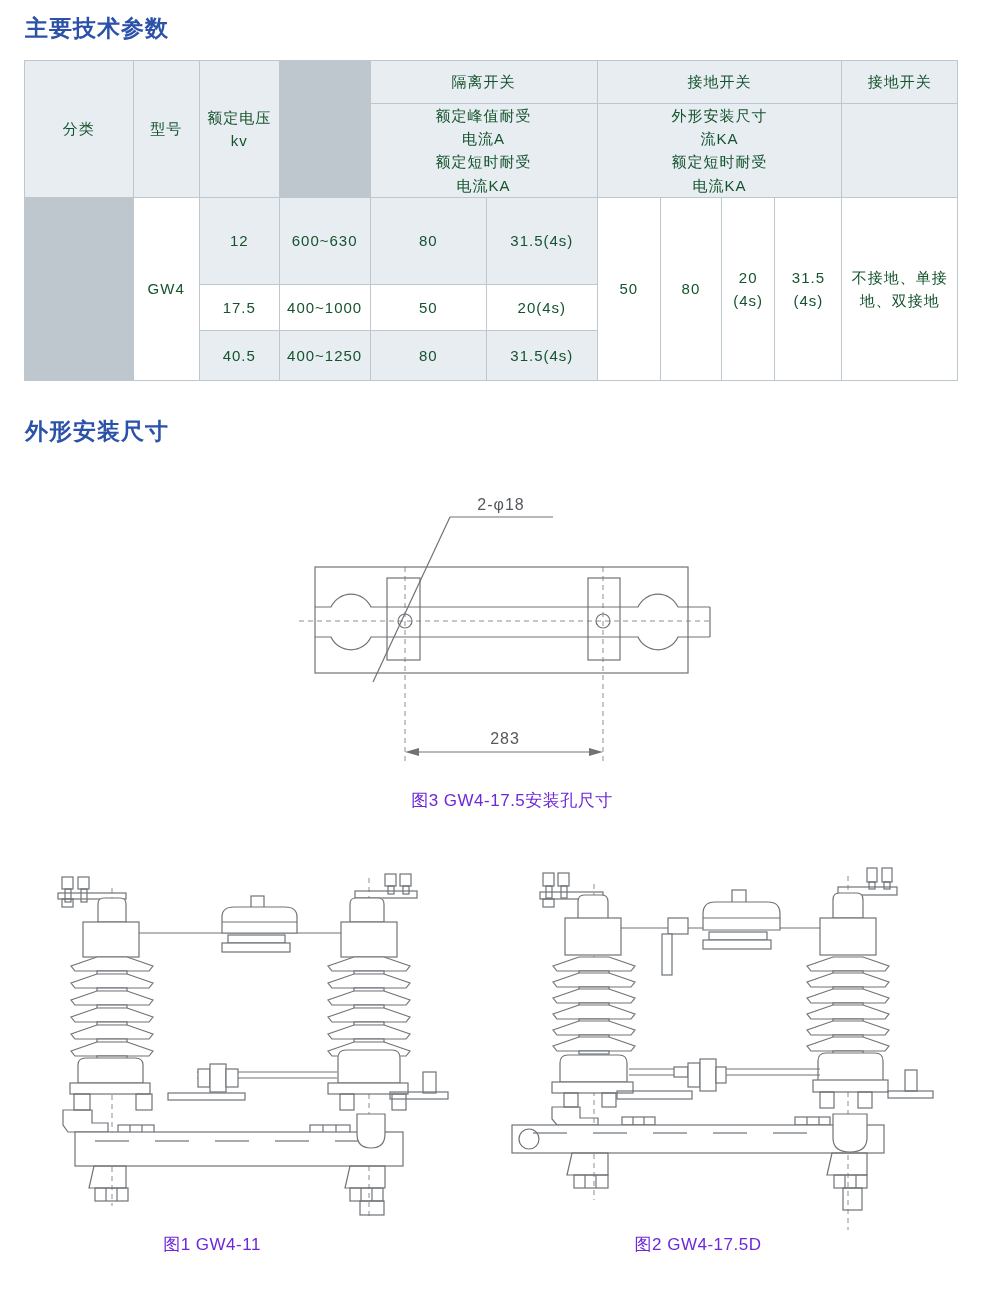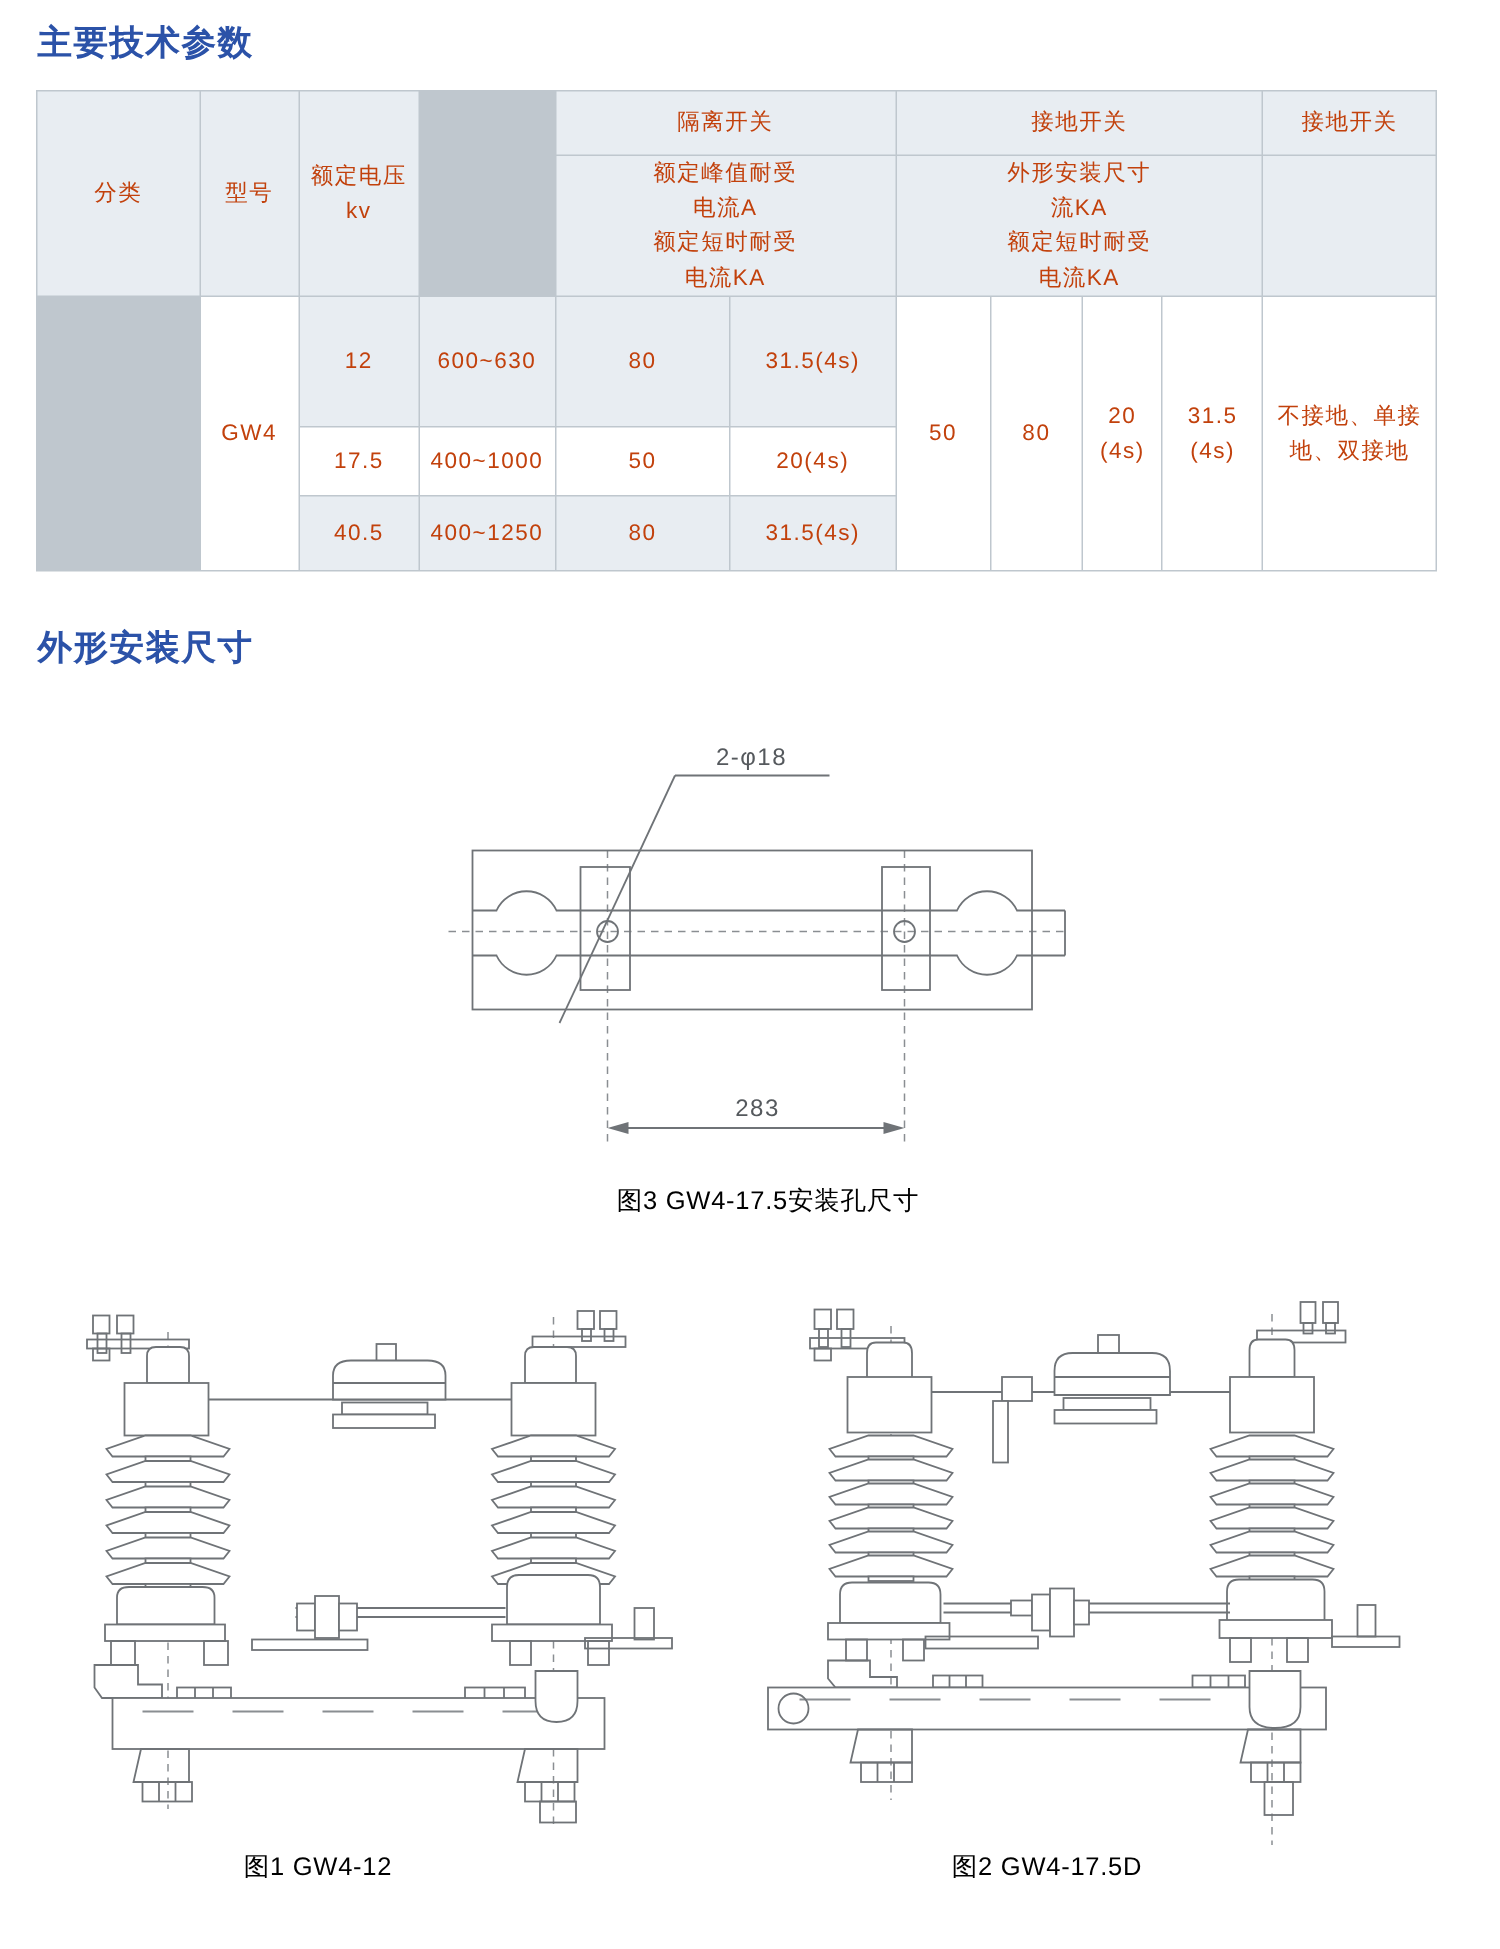--- a/index.html
+++ b/index.html
@@ -21,33 +21,33 @@
   .paramtable {
     position:absolute; left:24px; top:60px; width:934px; height:321px;
     display:grid;
     grid-template-columns:109fr 66fr 80fr 91fr 117fr 111fr 63fr 61fr 53fr 67fr 116fr;
     grid-template-rows:48fr 67fr 98fr 52fr 56fr;
     gap:1px; padding:1px; background:#bfc7ce;
   }
   .cell {
     background:#ffffff; display:flex; align-items:center; justify-content:center;
     text-align:center; font-size:15px; line-height:1.55; letter-spacing:1px;
-    white-space:pre-line; color:#c2410c;
+    white-space:pre-line; color:#14532d;
   }
   .hdr { background:#e8edf2; }
   .subpair { display:flex; flex-direction:column; align-items:center; }
   .subpair span { flex:1 1 50%; white-space:pre-line; text-align:center; }
 
   
   .figsvg { position:absolute; }
   #fig3-svg { left:285px; top:488px; }
   #fig1-svg { left:40px;  top:862px; }
   #fig2-svg { left:498px; top:862px; }
   .caption {
-    position:absolute; text-align:center; font-size:17px; color:#000000;
+    position:absolute; text-align:center; font-size:17px; color:#6d28d9;
     letter-spacing:0.5px; white-space:nowrap;
   }
   #fig3-caption { left:352px; top:789px; width:320px; }
   #fig1-caption { left:102px; top:1233px; width:220px; }
   #fig2-caption { left:588px; top:1233px; width:220px; }
 
   svg .ln   { stroke:#6f7377; stroke-width:1.2; fill:none; }
   svg .lnw  { stroke:#6f7377; stroke-width:1.2; fill:#ffffff; }
   svg .dash { stroke:#8a8e92; stroke-width:1; fill:none; stroke-dasharray:5 4; }
   svg .basedash { stroke:#8a8e92; stroke-width:1.4; fill:none; stroke-dasharray:34 26; }
@@ -234,21 +234,21 @@
       <rect x="55" y="326" width="33" height="13"></rect>
         <line x1="66" y1="326" x2="66" y2="339"></line>
         <line x1="77" y1="326" x2="77" y2="339"></line>
       <polygon points="310,304 345,304 345,326 305,326"></polygon>
       <rect x="310" y="326" width="33" height="13"></rect>
         <line x1="321" y1="326" x2="321" y2="339"></line>
         <line x1="332" y1="326" x2="332" y2="339"></line>
       <rect x="320" y="339" width="24" height="14"></rect>
     </g>
   </svg>
-  <div class="caption" id="fig1-caption">图1 GW4-12</div>
+  <div class="caption" id="fig1-caption">图1 GW4-11</div>
 
   <svg class="figsvg" id="fig2-svg" width="460" height="375" viewBox="0 0 460 375">
     <g>
       <line class="dash" x1="96" y1="22" x2="96" y2="338"></line>
       <line class="dash" x1="350" y1="14" x2="350" y2="368"></line>
     </g>
     <line class="ln" x1="123" y1="66" x2="335" y2="66"></line>
     <g class="ln">
       <rect x="45" y="11" width="11" height="13"></rect>
         <rect x="60" y="11" width="11" height="13"></rect>

